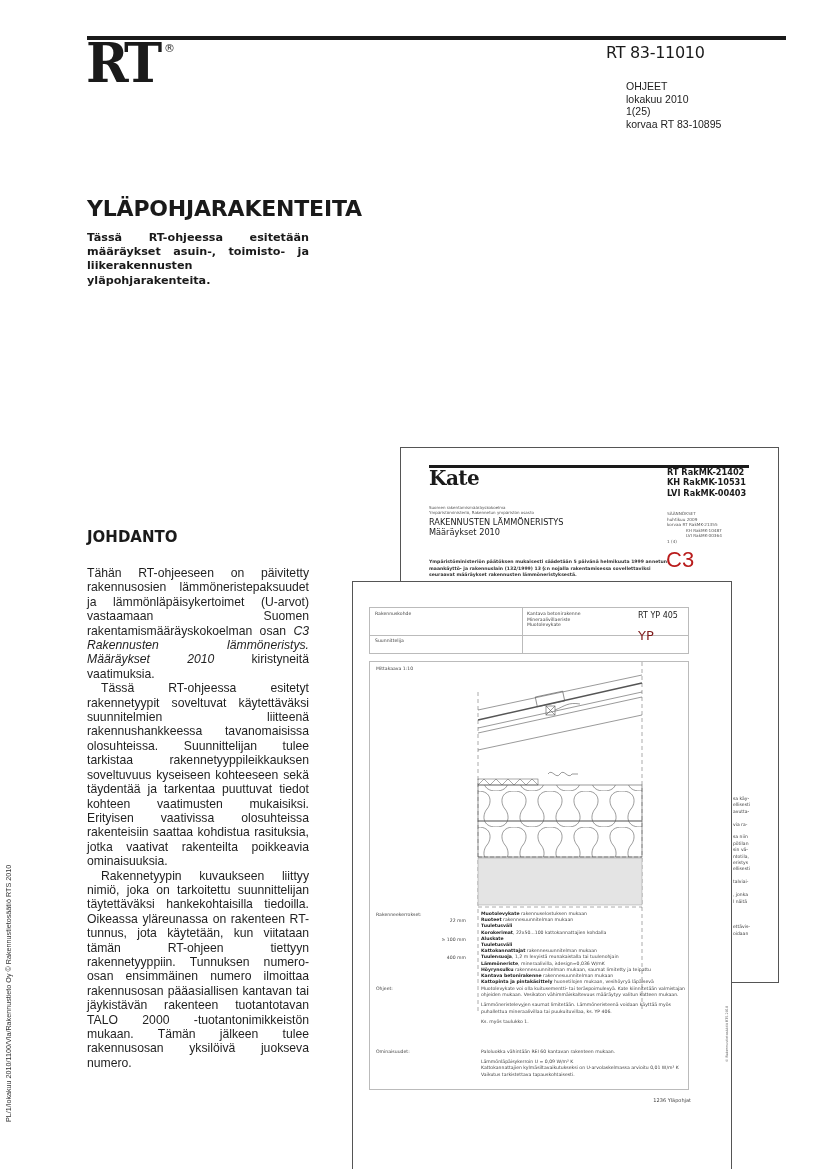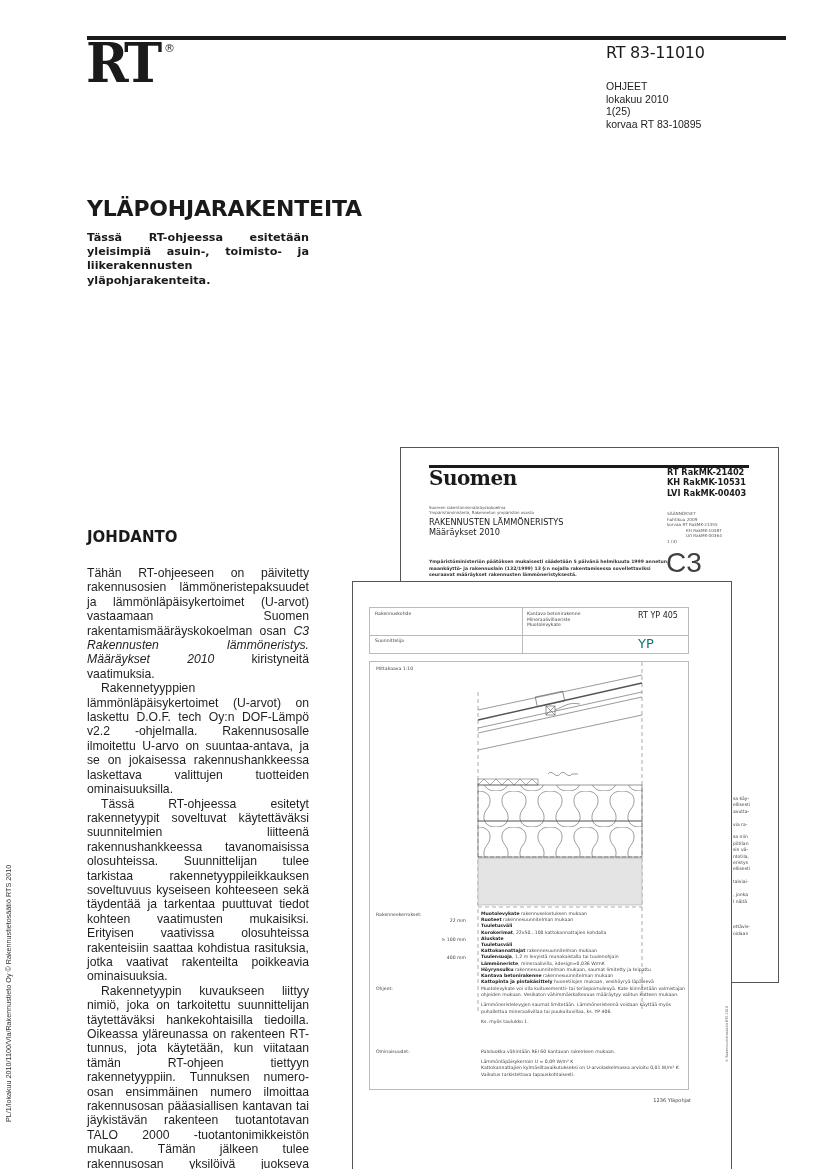--- a/index.html
+++ b/index.html
@@ -3,53 +3,53 @@
 <meta charset="utf-8">
 <style>
   * { box-sizing: border-box; margin: 0; padding: 0; }
   html, body { width: 826px; height: 1169px; background: #ffffff; overflow: hidden; }
   body { position: relative; font-family: "DejaVu Sans", sans-serif; color: #1a1a1a; }
 
   .top-rule { position: absolute; left: 87px; top: 36px; width: 699px; height: 4px; background: #1a1a1a; }
   .logo { position: absolute; left: 86px; top: 40px; font-family: "DejaVu Serif", serif; font-weight: bold; font-size: 54px; line-height: 46px; letter-spacing: -4px; color: #1a1a1a; transform: scaleX(0.95); transform-origin: left; }
   .logo-reg { position: absolute; left: 164px; top: 42px; font-size: 11px; color: #333; }
   .doc-number { position: absolute; left: 606px; top: 43px; font-size: 16px; font-weight: normal; letter-spacing: -0.3px; }
-  .doc-meta { position: absolute; left: 606px; top: 80px; font-size: 10.5px; line-height: 12.6px; color: #222; font-family: "Liberation Sans", sans-serif; }
+  .doc-meta { position: absolute; left: 626px; top: 80px; font-size: 10.5px; line-height: 12.6px; color: #222; font-family: "Liberation Sans", sans-serif; }
 
   .title { position: absolute; left: 87px; top: 196px; font-size: 22px; font-weight: bold; letter-spacing: -0.2px; }
   .lead { position: absolute; left: 87px; top: 231px; width: 222px; font-size: 11.2px; font-weight: bold; line-height: 14.2px; text-align: justify; }
 
   .section-h { position: absolute; left: 87px; top: 528px; font-size: 15px; font-weight: bold; }
   .body-text { position: absolute; left: 87px; top: 566px; width: 222px; font-family: "Liberation Sans", sans-serif; font-size: 12.2px; line-height: 14.4px; text-align: justify; color: #1f1f1f; }
   .body-text p { text-indent: 14px; }
   .body-text p:first-child { text-indent: 0; }
 
   .side-note { position: absolute; left: 4px; top: 1122px; transform: rotate(-90deg); transform-origin: left top; font-size: 7.2px; color: #333; white-space: nowrap; font-family: "Liberation Sans", sans-serif; }
 
   
   .doc-back { position: absolute; left: 400px; top: 447px; width: 379px; height: 536px; border: 1px solid #555; background: #fff; }
   .db-rule { position: absolute; left: 28px; top: 17px; width: 320px; height: 3px; background: #1a1a1a; }
   .db-logo { position: absolute; left: 28px; top: 18px; font-family: "DejaVu Serif", serif; font-weight: bold; font-size: 20px; letter-spacing: -0.5px; }
   .db-codes { position: absolute; left: 266px; top: 19px; font-size: 8.2px; font-weight: bold; line-height: 10.3px; }
   .db-org { position: absolute; left: 28px; top: 57px; font-size: 4px; line-height: 5px; color: #555; }
   .db-title { position: absolute; left: 28px; top: 70px; font-size: 8.2px; font-weight: normal; line-height: 9.5px; }
   .db-meta { position: absolute; left: 266px; top: 63px; font-size: 4.2px; line-height: 5.6px; color: #555; }
   .db-meta .indent { padding-left: 19px; }
-  .db-c3 { position: absolute; left: 265px; top: 99px; font-family: "Liberation Sans", sans-serif; font-size: 28px; color: #404040; }
+  .db-c3 { position: absolute; left: 265px; top: 99px; font-family: "Liberation Sans", sans-serif; font-size: 22px; color: #b91c1c; }
   .db-intro { position: absolute; left: 28px; top: 111px; width: 240px; font-size: 4.6px; font-weight: bold; line-height: 6.5px; color: #333; }
   .db-right-text { position: absolute; left: 332px; top: 348px; width: 22px; font-size: 4.5px; line-height: 6.4px; color: #444; overflow: hidden; white-space: nowrap; }
 
   
   .doc-front { position: absolute; left: 352px; top: 581px; width: 380px; height: 640px; border: 1px solid #555; background: #fff; }
   .df-header { position: absolute; left: 16px; top: 25px; width: 320px; height: 47px; border: 1px solid #bbb; }
   .df-header .cell { position: absolute; font-size: 4.6px; color: #444; line-height: 5.5px; }
   .df-header .vline { position: absolute; left: 152px; top: 0; width: 1px; height: 100%; background: #bbb; }
   .df-header .hline { position: absolute; left: 0; top: 27px; width: 100%; height: 1px; background: #bbb; }
   .df-code { position: absolute; left: 268px; top: 3px; font-size: 8px; color: #222; }
-  .df-yp { position: absolute; left: 268px; top: 28px; font-size: 13px; color: #0f766e; }
+  .df-yp { position: absolute; left: 268px; top: 20px; font-size: 13px; color: #7f1d1d; }
   .df-body { position: absolute; left: 16px; top: 79px; width: 320px; height: 429px; border: 1px solid #bbb; }
   .df-scale { position: absolute; left: 6px; top: 4px; font-size: 4.6px; color: #444; }
   .df-drawing { position: absolute; left: 0; top: 0; }
   .spec-label { position: absolute; font-size: 4.6px; color: #444; }
   .spec-dim { position: absolute; font-size: 4.6px; color: #444; text-align: right; width: 50px; }
   .spec-lines { position: absolute; left: 111px; width: 205px; font-size: 4.6px; line-height: 6.2px; color: #444; }
   .spec-lines b { color: #222; }
   .spec-lines p { margin-bottom: 4px; }
   .df-footer { position: absolute; right: 40px; top: 515px; font-size: 5px; color: #444; }
   .df-copy { position: absolute; left: 372px; top: 480px; transform: rotate(-90deg); transform-origin: left top; font-size: 3.4px; color: #666; white-space: nowrap; }
@@ -62,36 +62,35 @@
 <div class="logo-reg">®</div>
 <div class="doc-number">RT 83-11010</div>
 <div class="doc-meta">
   <div>OHJEET</div>
   <div>lokakuu 2010</div>
   <div>1(25)</div>
   <div>korvaa RT 83-10895</div>
 </div>
 
 <h1 class="title">YLÄPOHJARAKENTEITA</h1>
-<p class="lead">Tässä RT-ohjeessa esitetään yleisimpiä asuin-, toimisto- ja liikerakennusten yläpohjarakenteita.</p>
+<p class="lead">Tässä RT-ohjeessa esitetään määräykset asuin-, toimisto- ja liikerakennusten yläpohjarakenteita.</p>
 
 <h2 class="section-h">JOHDANTO</h2>
 <div class="body-text">
   <p><span>Tähän RT-ohjeeseen on päivitetty rakennusosien lämmöneristepaksuudet ja lämmönläpäisykertoimet (U-arvot) vastaamaan Suomen rakentamismääräyskokoelman osan </span><i>C3 Rakennusten lämmöneristys. Määräykset 2010</i><span> kiristyneitä vaatimuksia.</span></p>
-  <p>Rakennetyyppien lämmönläpäisykertoimet (U-arvot) on laskettu D.O.F. tech Oy:n DOF-Lämpö v2.2 -ohjelmalla. Rakennusosalle ilmoitettu U-arvo on suuntaa-antava, ja se on jokaisessa rakennushankkeessa laskettava valittujen tuotteiden ominaisuuksilla.</p>
   <p>Tässä RT-ohjeessa esitetyt rakennetyypit soveltuvat käytettäväksi suunnitelmien liitteenä rakennushankkeessa tavanomaisissa olosuhteissa. Suunnittelijan tulee tarkistaa rakennetyyppileikkauksen soveltuvuus kyseiseen kohteeseen sekä täydentää ja tarkentaa puuttuvat tiedot kohteen vaatimusten mukaisiksi. Erityisen vaativissa olosuhteissa rakenteisiin saattaa kohdistua rasituksia, jotka vaativat rakenteilta poikkeavia ominaisuuksia.</p>
   <p>Rakennetyypin kuvaukseen liittyy nimiö, joka on tarkoitettu suunnittelijan täytettäväksi hankekohtaisilla tiedoilla. Oikeassa yläreunassa on rakenteen RT-tunnus, jota käytetään, kun viitataan tämän RT-ohjeen tiettyyn rakennetyyppiin. Tunnuksen numero-osan ensimmäinen numero ilmoittaa rakennusosan pääasiallisen kantavan tai jäykistävän rakenteen tuotantotavan TALO 2000 -tuotantonimikkeistön mukaan. Tämän jälkeen tulee rakennusosan yksilöivä juokseva numero.</p>
 
 </div>
 
 <div class="side-note">PL/1/lokakuu 2010/1100/Vla/Rakennustieto Oy   © Rakennustietosäätiö RTS 2010</div>
 
 <div class="doc-back">
   <div class="db-rule"></div>
-  <div class="db-logo">Suomen</div>
+  <div class="db-logo">Kate</div>
   <div class="db-codes">
     <div>RT RakMK-21402</div>
     <div>KH RakMK-10531</div>
     <div>LVI RakMK-00403</div>
   </div>
   <div class="db-org">
     <div>Suomen rakentamismääräyskokoelma</div>
     <div>Ympäristöministeriö, Rakennetun ympäristön osasto</div>
   </div>
   <div class="db-title">

